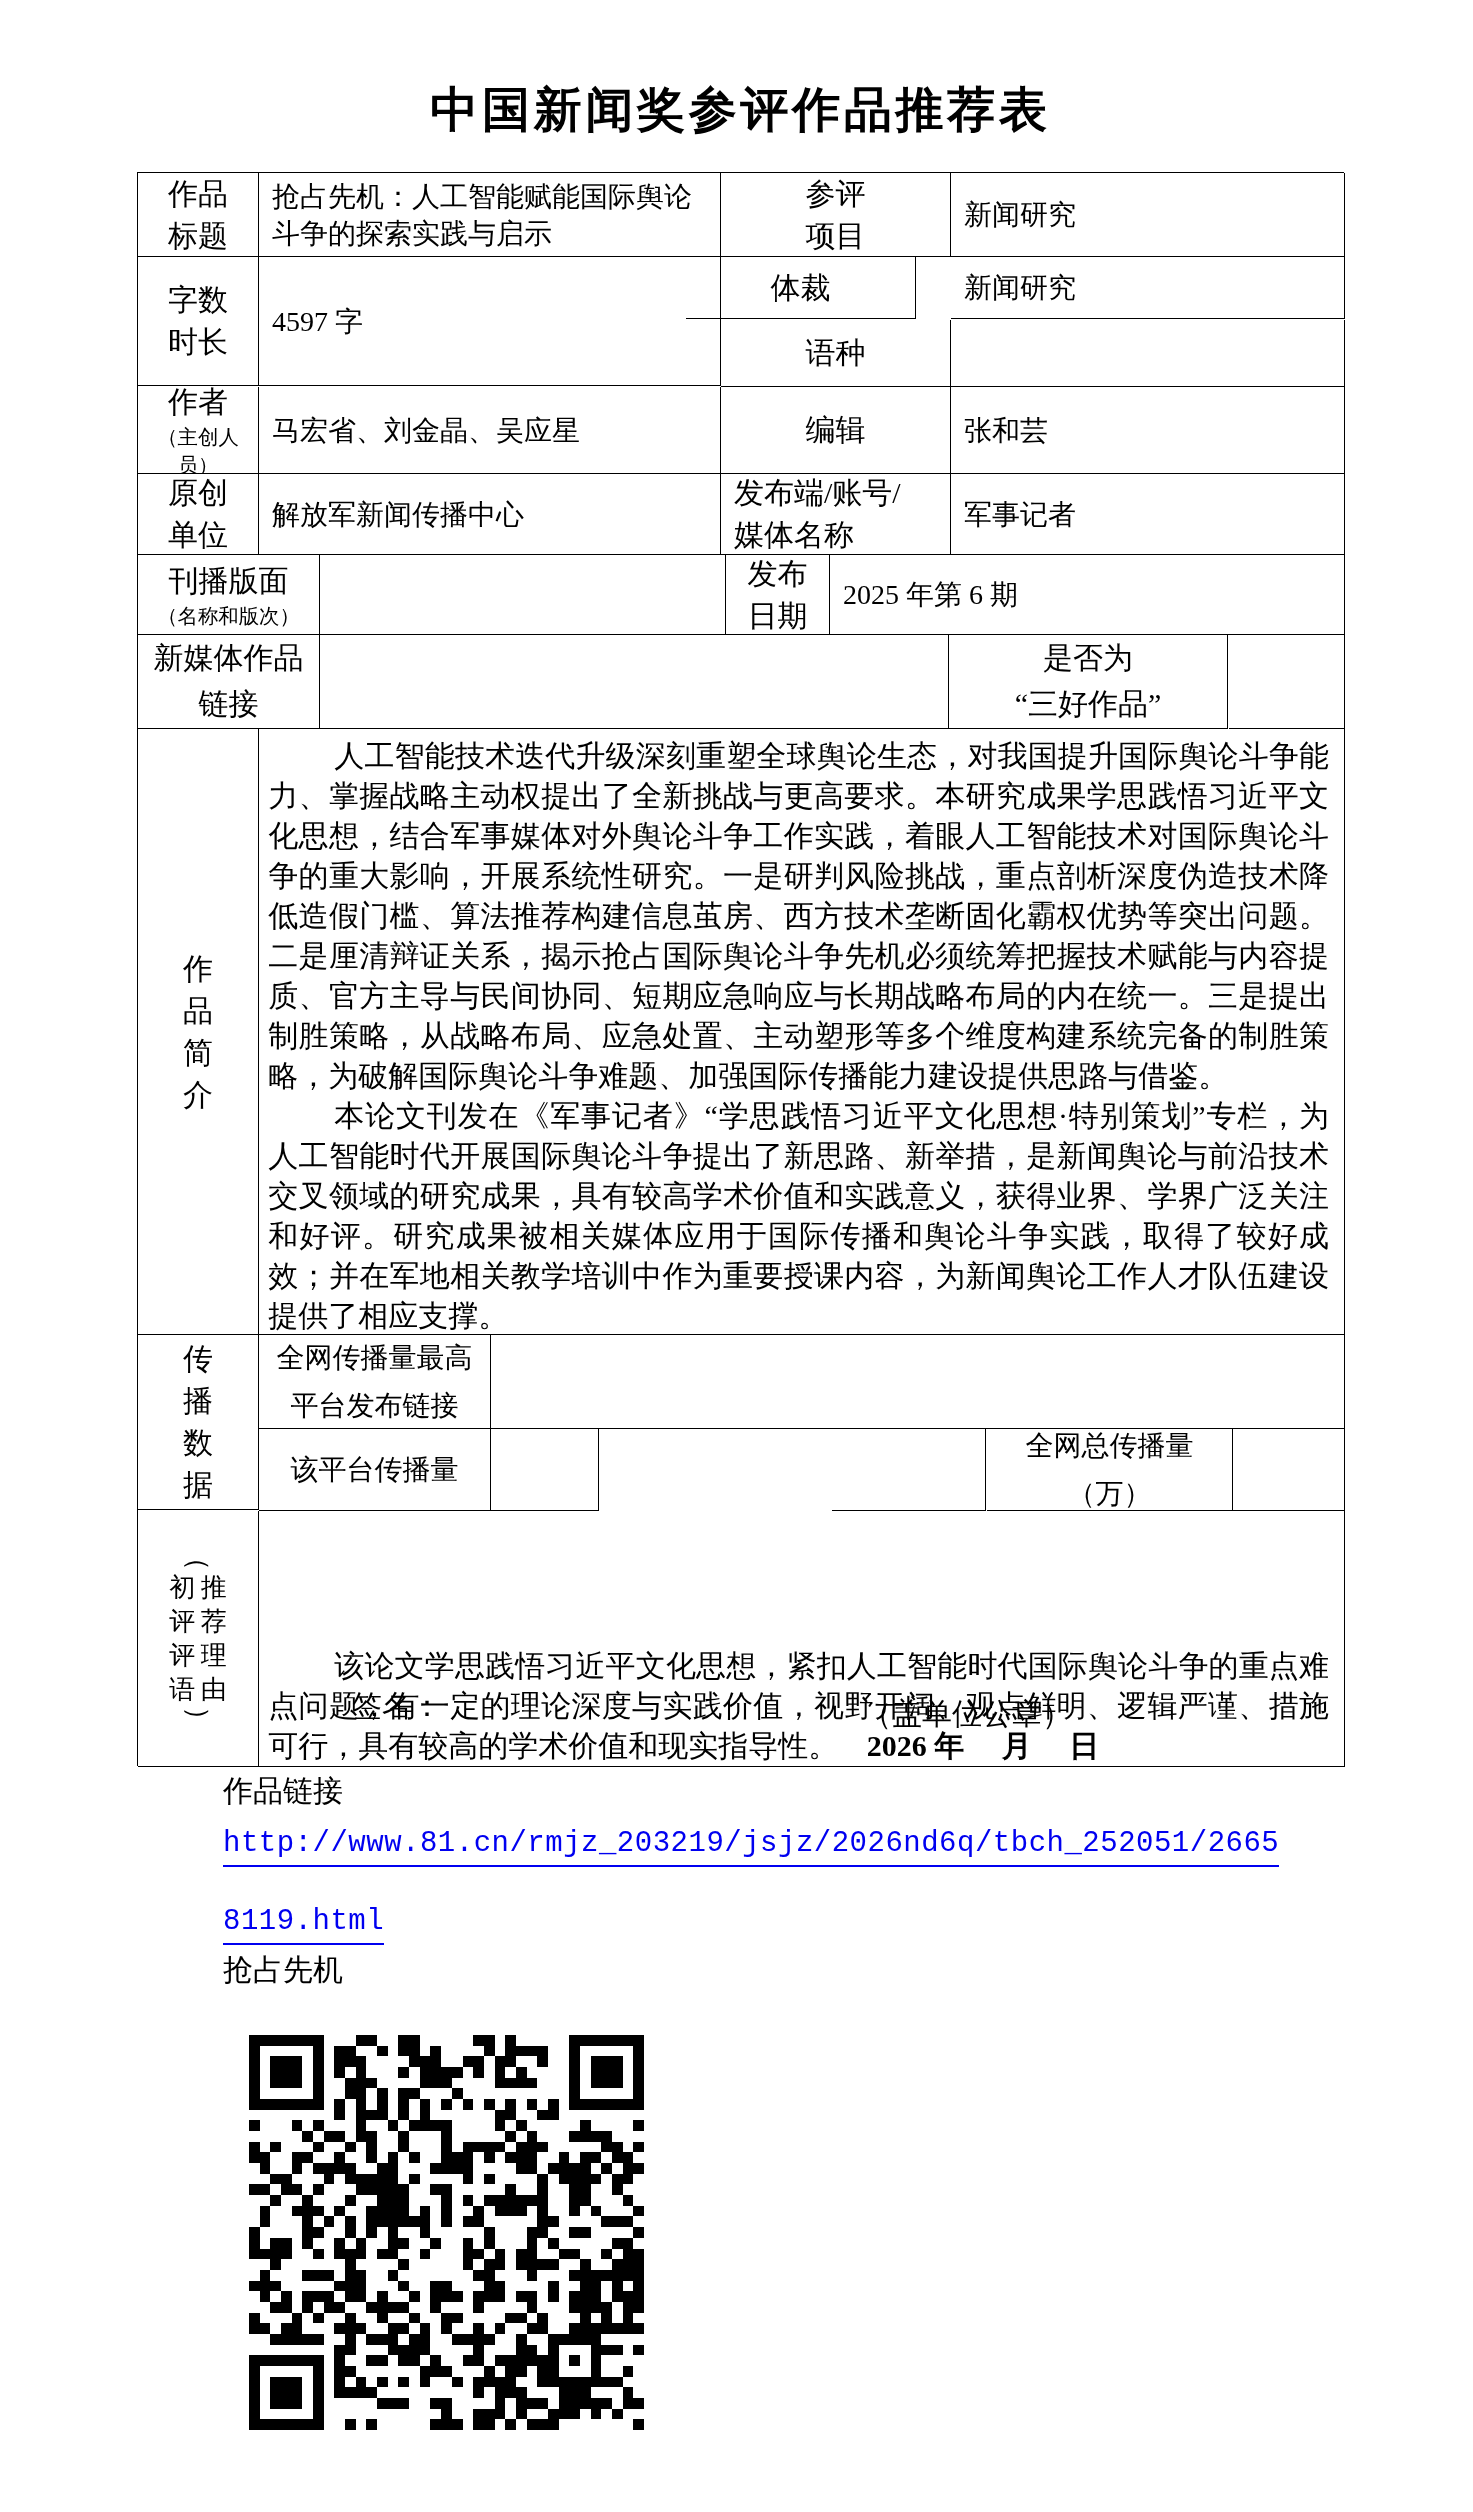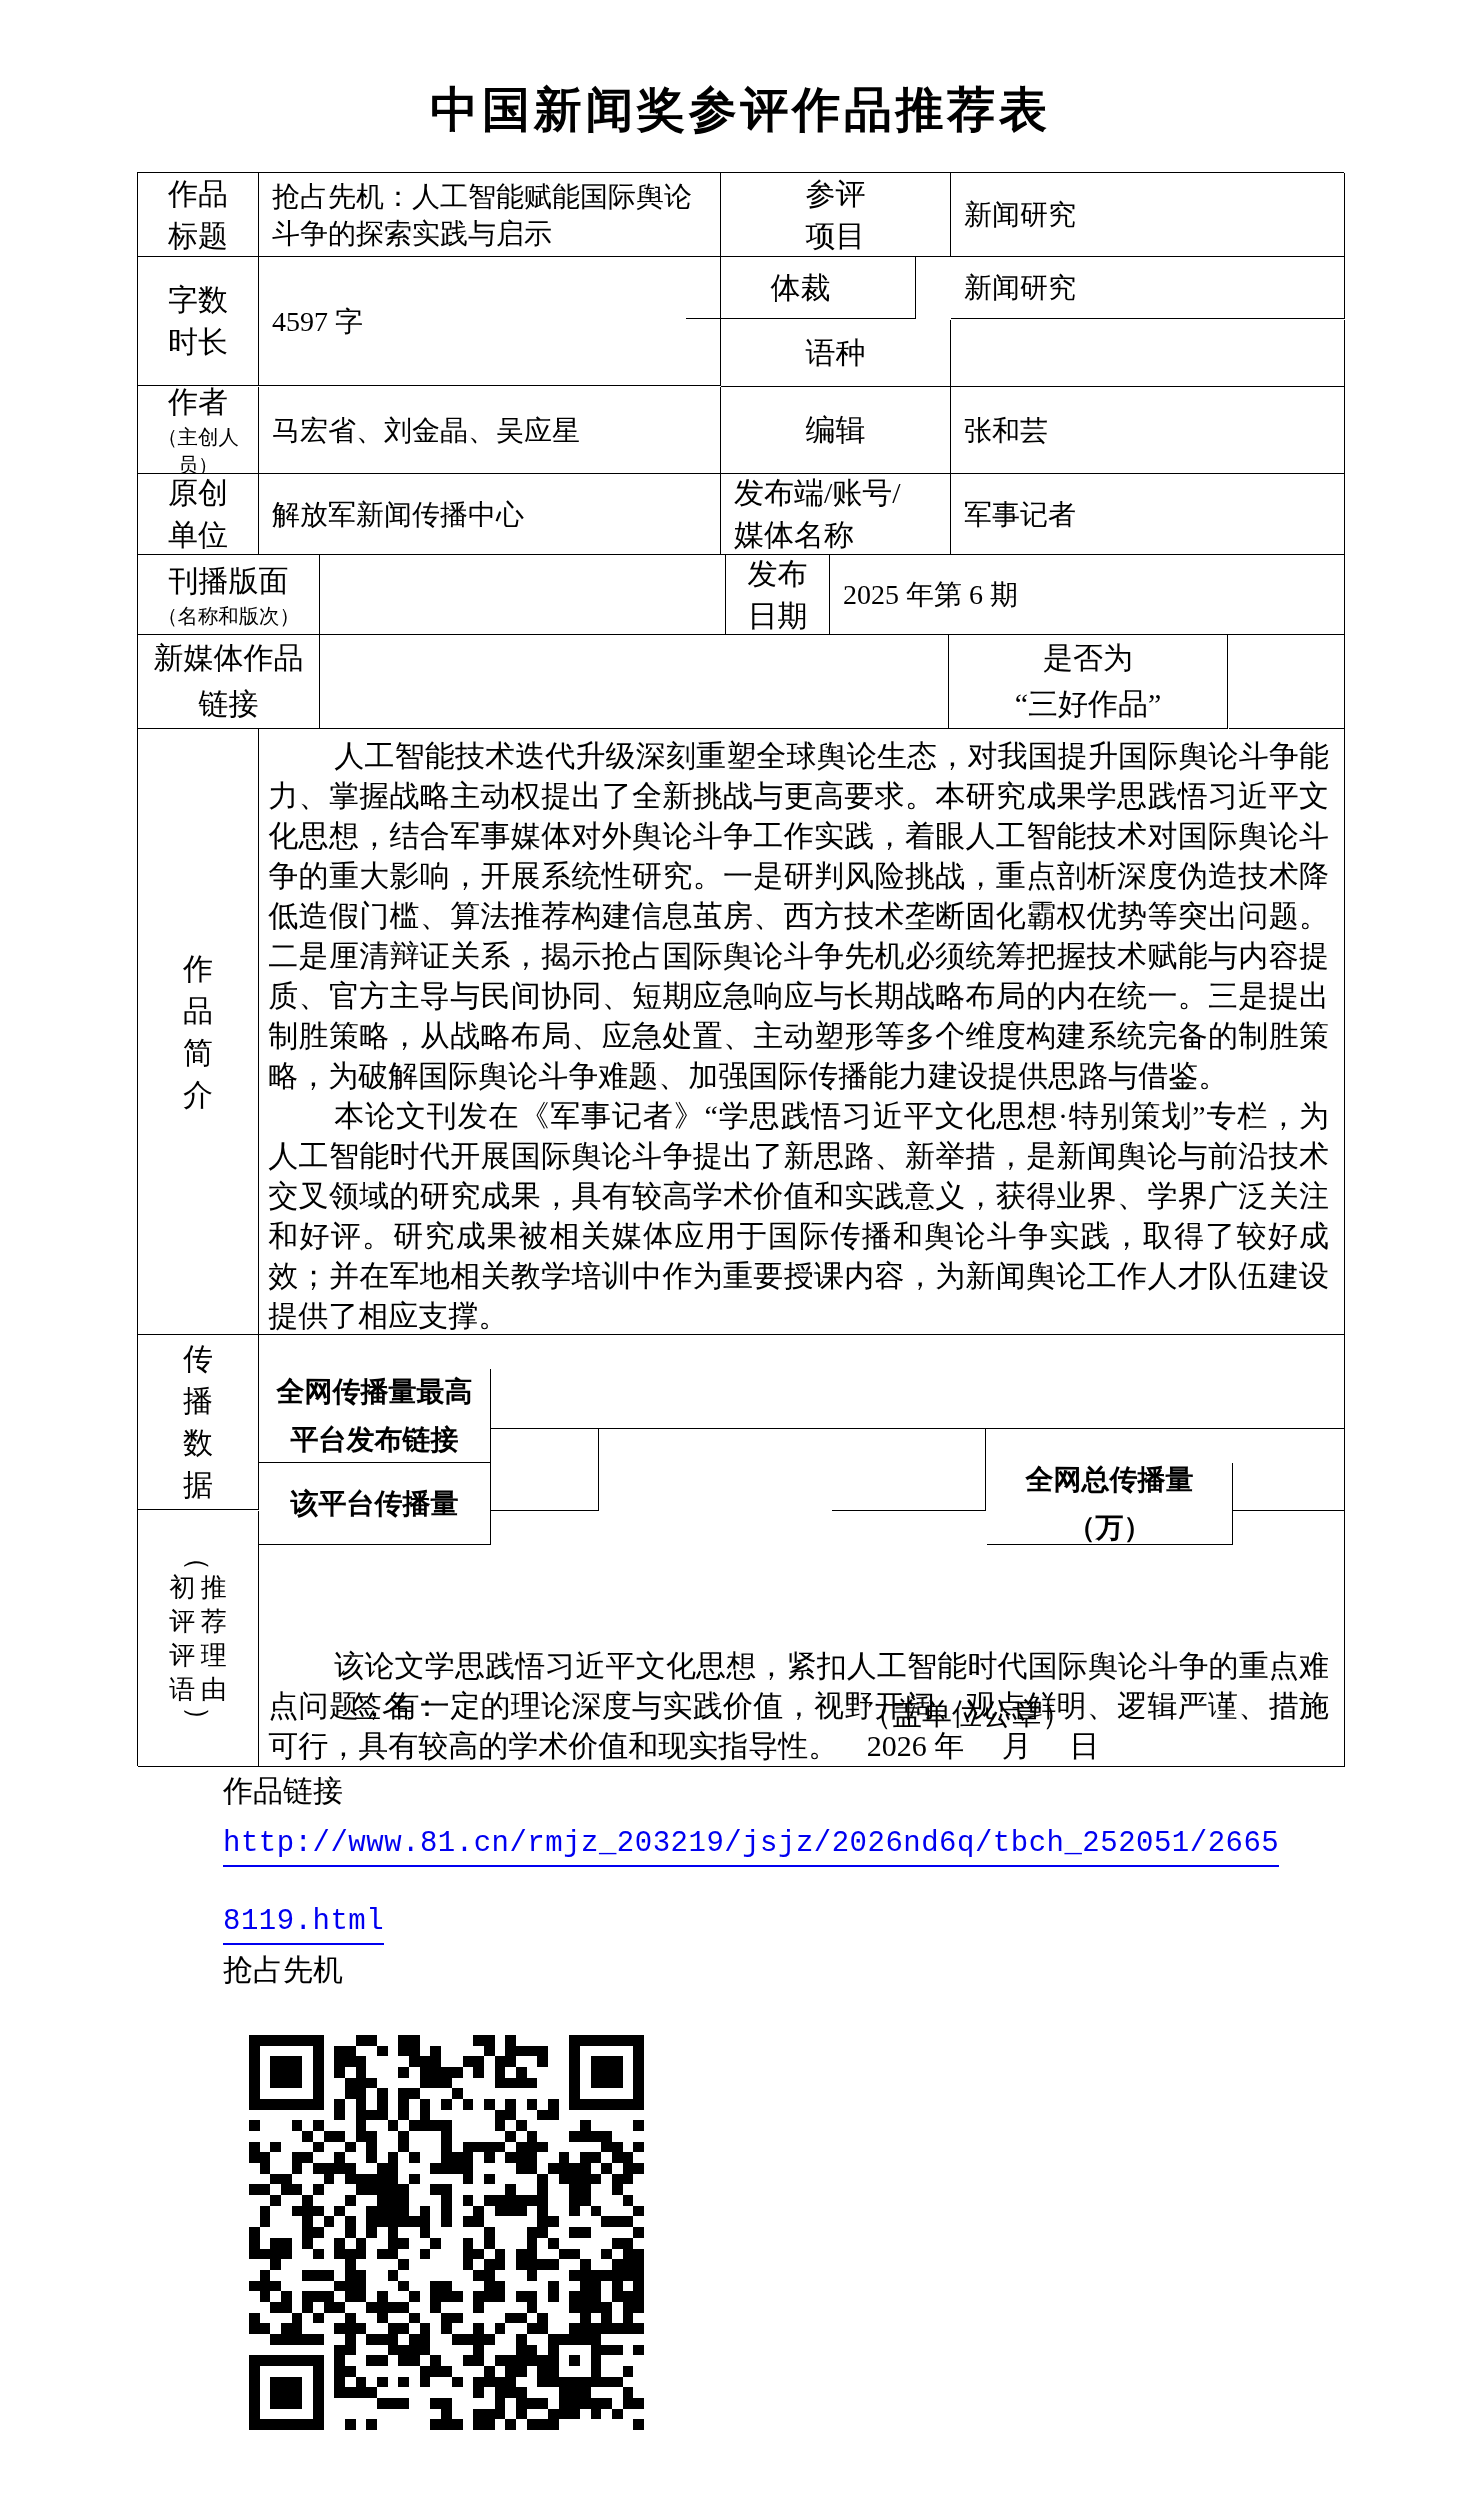--- a/index.html
+++ b/index.html
@@ -15,29 +15,29 @@
   .cell{position:absolute;border-right:1.9px solid #000;border-bottom:1.9px solid #000;
         box-sizing:border-box;display:flex;flex-direction:column;align-items:center;
         justify-content:center;overflow:hidden;}
   .preline{white-space:pre-line;}
   .lbl{font-size:30px;line-height:42px;text-align:center;}
   .lbl-wide{font-size:30px;line-height:46px;text-align:center;}
   .sub{font-size:20.4px;line-height:28px;text-align:center;}
   .val{align-items:flex-start;justify-content:center;padding-left:13px;font-size:28px;line-height:37px;}
   .val .preline{text-align:left;}
   .vert{font-size:30px;line-height:42px;text-align:center;}
-  .boldlbl{font-weight:bold;font-size:28px;line-height:48px;text-align:center;margin-top:34px;}
+  .boldlbl{font-weight:normal;font-size:28px;line-height:48px;text-align:center;}
   .paragraphs{align-items:stretch;justify-content:flex-start;padding:7.4px 15px 0 9.3px;}
   .paragraphs p{margin:0;font-size:30px;line-height:40px;text-align:justify;text-indent:2.2em;}
   .rec-cell{align-items:stretch;justify-content:flex-end;padding:5.6px 15px 0 9.3px;position:relative;}
   .rec-cell p{margin:0;font-size:30px;line-height:40px;text-align:justify;text-indent:2.2em;}
   .sign-line{position:absolute;left:0;top:175px;width:100%;font-size:30px;}
   .sign-label{position:absolute;left:93px;}
   .seal-label{position:absolute;left:603px;margin-top:8px;}
-  .date-line{position:absolute;left:557px;top:215px;width:334px;text-align:center;font-size:30px;}
+  .date-line{position:absolute;left:557px;top:215px;width:334px;text-align:center;font-size:30px;font-weight:bold;}
   .rec-label{display:flex;flex-direction:column;align-items:center;justify-content:center;gap:1.9px;}
   .rec-paren{display:inline-block;transform:rotate(90deg);font-size:28px;line-height:24px;}
   .rec-cols{display:flex;flex-direction:row;gap:5.6px;}
   .rec-col{font-size:26px;line-height:34px;text-align:center;}
 
   .below{position:absolute;font-size:30px;}
   .link-line{position:absolute;font-family:"Liberation Mono","DejaVu Sans Mono",monospace;
              font-size:29px;color:#0000f0;}
   .link-line span{display:inline-block;border-bottom:2.8px solid #0000f0;padding-bottom:4.6px;letter-spacing:0.5px;}
 

